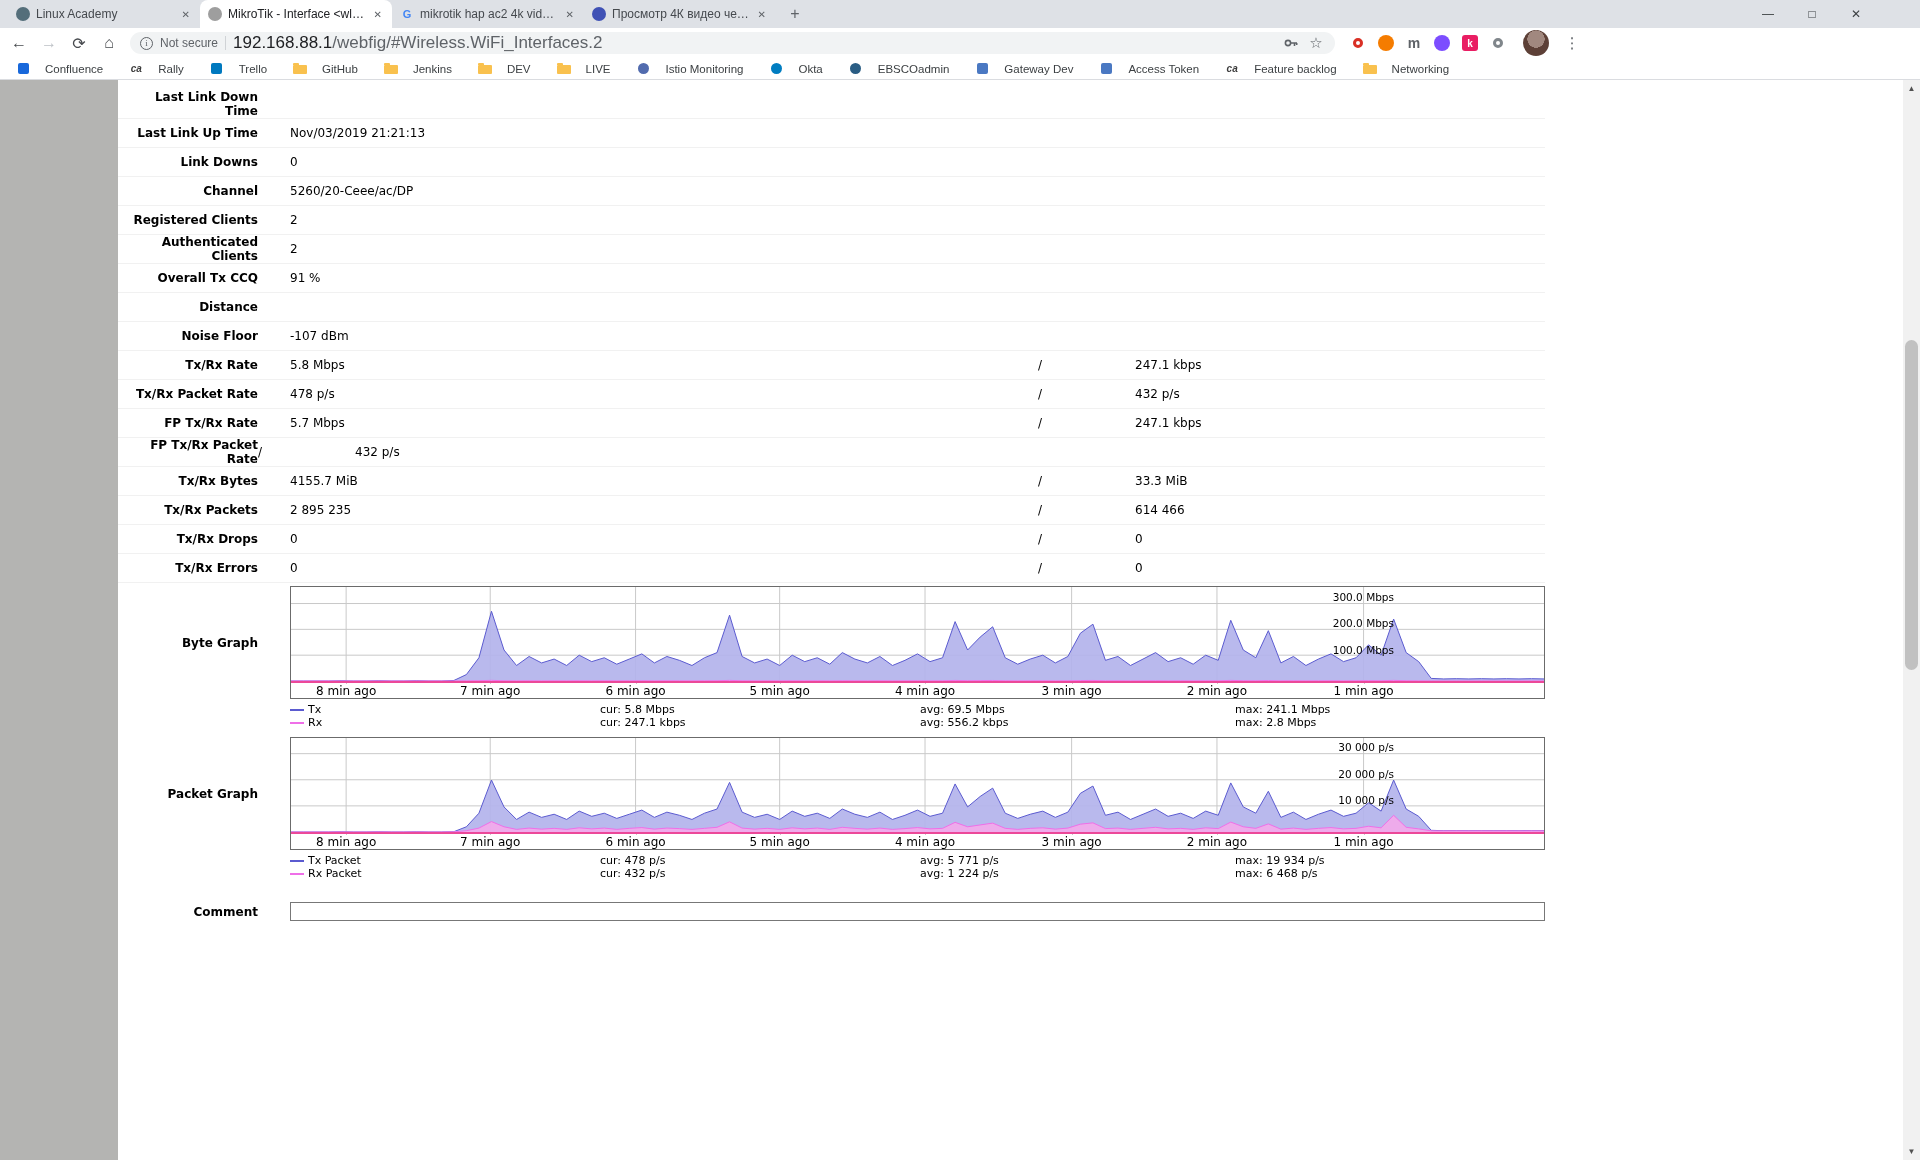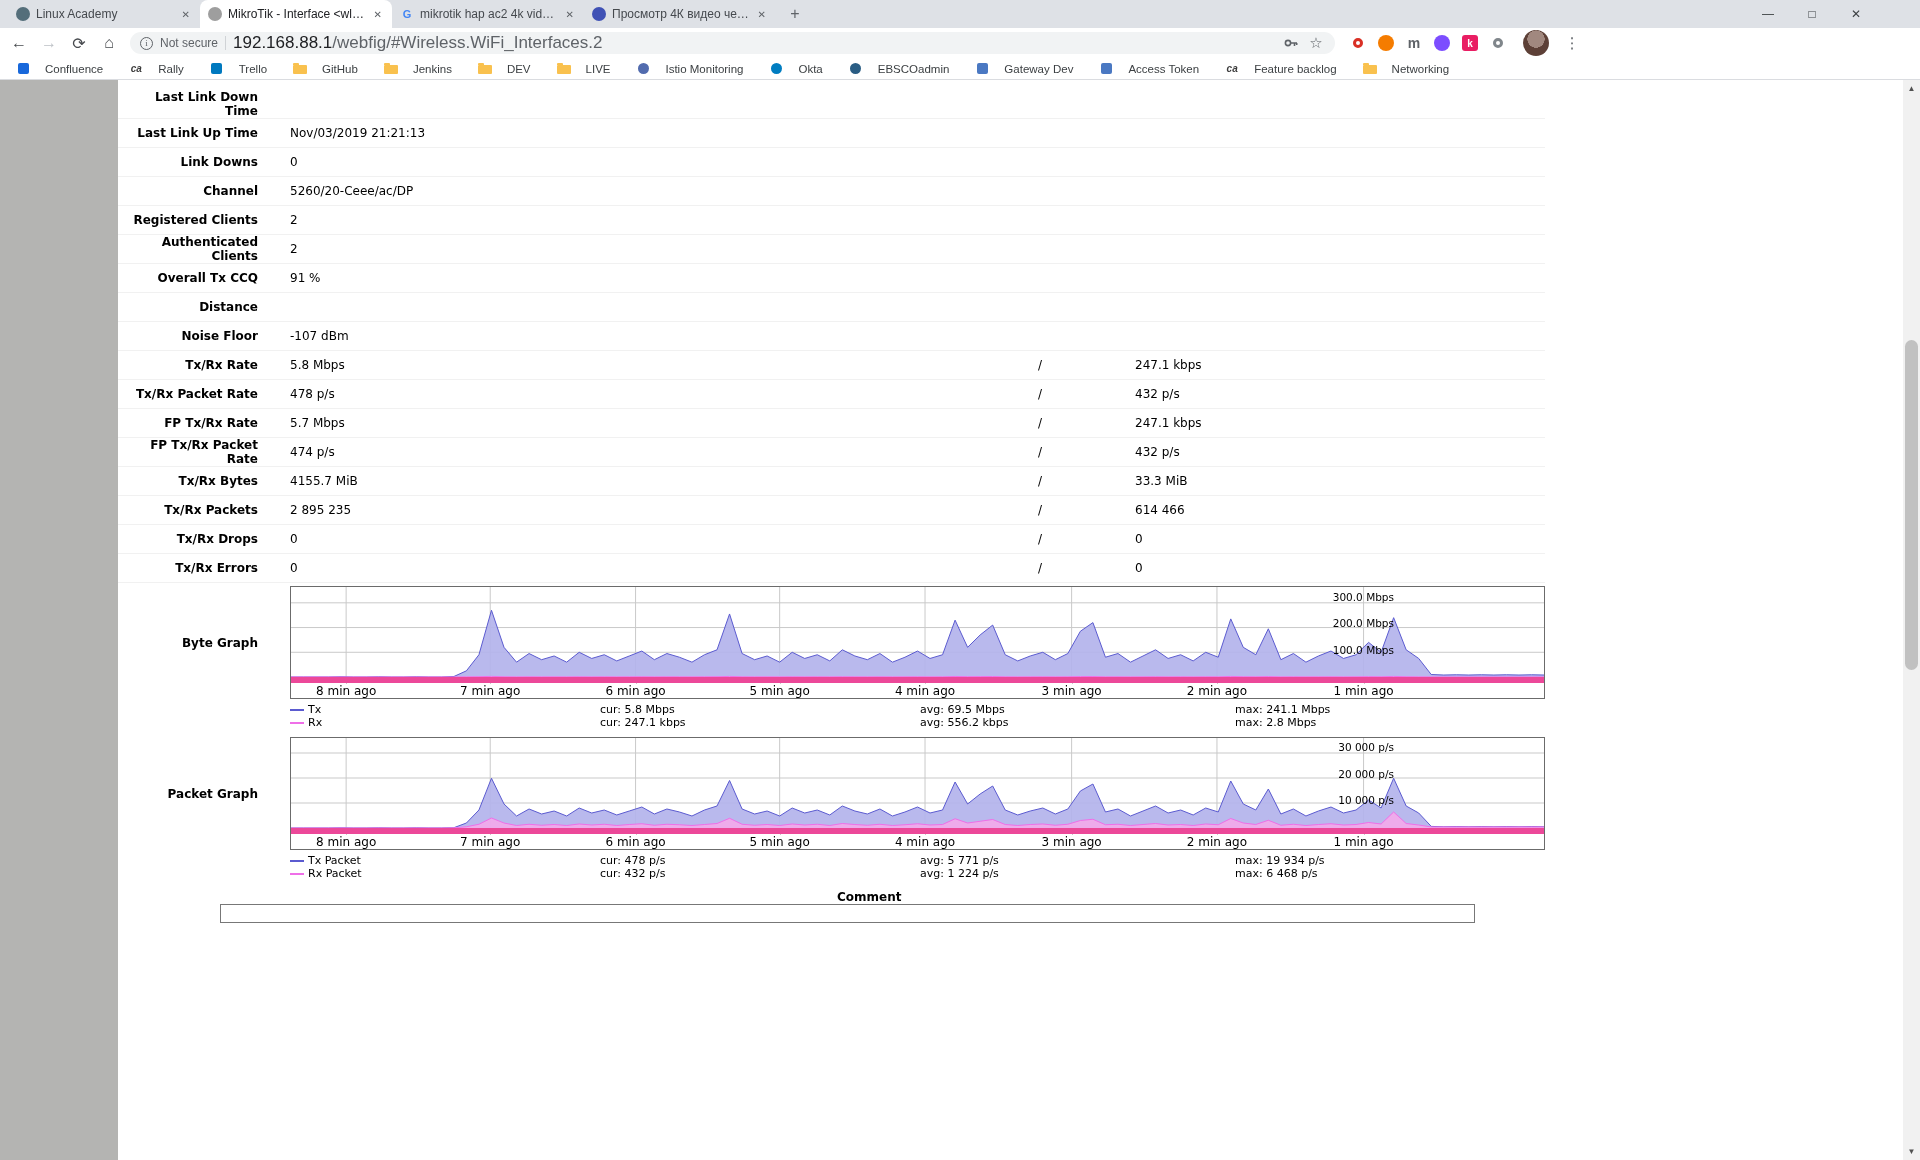--- a/index.html
+++ b/index.html
@@ -82,35 +82,35 @@
   .pv1 { width:748px; flex:none; margin-left:32px; }
   .pslash { width:8px; flex:none; font-size:12px; }
   .pv2 { margin-left:89px; }
   .section-row { height:32px; display:flex; align-items:center; }
   .section-title { width:100%; text-align:right; font-weight:bold; font-size:15px; color:#000; }
 
   
   .graph-row { align-items:center; margin-top:3px; }
   .graph-wrap { margin-left:32px; width:1255px; flex:none; }
   .graph-box { border:1px solid #6b6b6b; background:#fff; }
-  .plot { position:relative; height:96px; border-bottom:6px solid #ec4899; overflow:hidden; }
+  .plot { position:relative; height:96px; border-bottom:2px solid #ec4899; overflow:hidden; }
   .plot-svg { position:absolute; left:0; top:0; width:100%; height:100%; }
   .ylab { position:absolute; right:150px; font-size:10.5px; color:#000; line-height:13px; }
   .xstrip { position:relative; height:15px; overflow:hidden; }
   .xtick { position:absolute; top:0; bottom:0; width:1px; background:var(--grid_color,#c9c9c9); }
   .xlab { position:absolute; top:1px; transform:translateX(-50%); font-size:12px; color:#000;
           background:#fff; padding:0 3px; white-space:nowrap; }
   .legend { margin:5px 0 8px 172px; width:1255px; font-size:11px; color:#000; }
   .lrow { display:flex; line-height:12px; margin-bottom:1px; }
   .lname { width:310px; flex:none; display:flex; align-items:center; gap:4px; }
   .swatch { display:inline-block; width:14px; height:2px; flex:none; }
   .lcur { width:320px; flex:none; }
   .lavg { width:315px; flex:none; }
 
-  .comment-row { margin-top:10px;flex-direction:column; }
+  .comment-row { margin-top:17px; }
   .comment-input { margin-left:32px; width:1255px; height:19px; border:1px solid #777;
                    font-size:12px; padding:0 4px; font-family:"DejaVu Sans", sans-serif; }
 
   
   .scrollbar { position:absolute; right:0; top:0; width:17px; height:100%; background:#f1f1f1; }
   .sb-btn { height:17px; display:flex; align-items:center; justify-content:center; font-size:8px; color:#505050; }
   .sb-btn.down { position:absolute; bottom:0; left:0; right:0; }
   .sb-thumb { position:absolute; left:2px; right:2px; top:260px; height:330px; background:#c1c1c1; border-radius:7px; }
 </style>
 </head>
@@ -333,21 +333,20 @@
           <div class="pval pv2">432 p/s</div>
         </div>
         <div class="prow bordered">
           <div class="plabel">FP Tx/Rx Rate</div>
           <div class="pval pv1">5.7 Mbps</div>
           <div class="pslash">/</div>
           <div class="pval pv2">247.1 kbps</div>
         </div>
         <div class="prow bordered">
           <div class="plabel">FP Tx/Rx Packet Rate</div>
-          <div class="pval pv1">474 p/s</div>
           <div class="pslash">/</div>
           <div class="pval pv2">432 p/s</div>
         </div>
         <div class="prow bordered">
           <div class="plabel">Tx/Rx Bytes</div>
           <div class="pval pv1">4155.7 MiB</div>
           <div class="pslash">/</div>
           <div class="pval pv2">33.3 MiB</div>
         </div>
         <div class="prow bordered">

